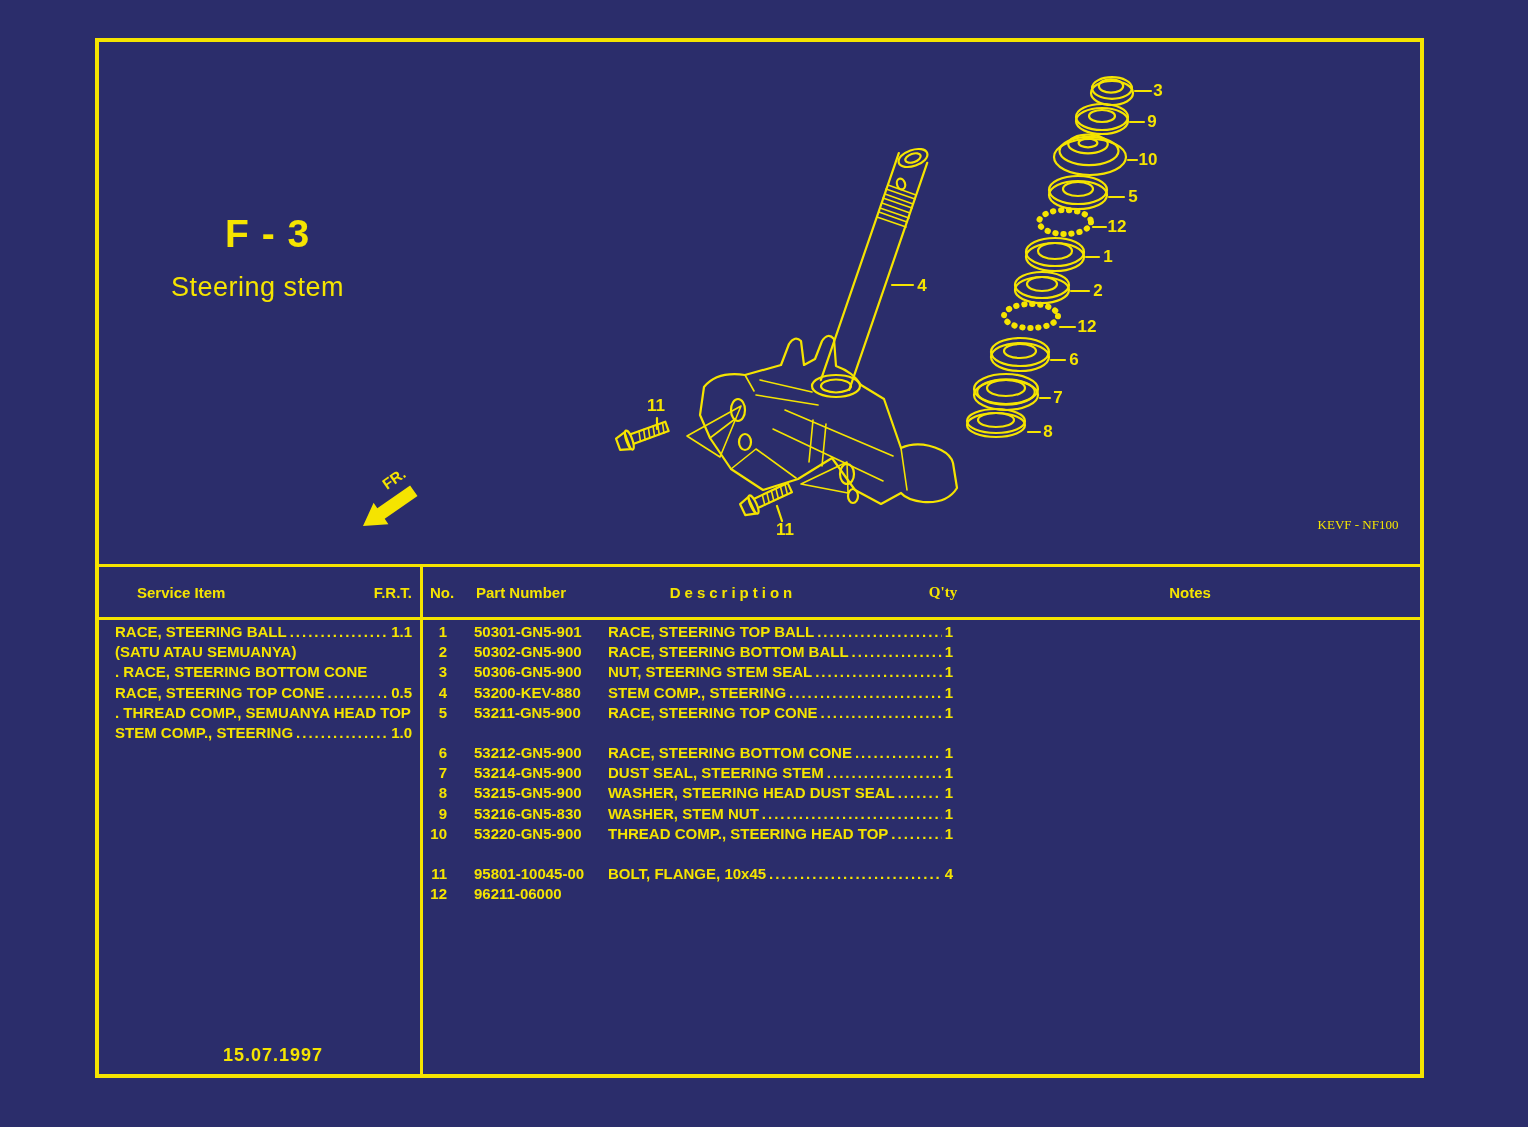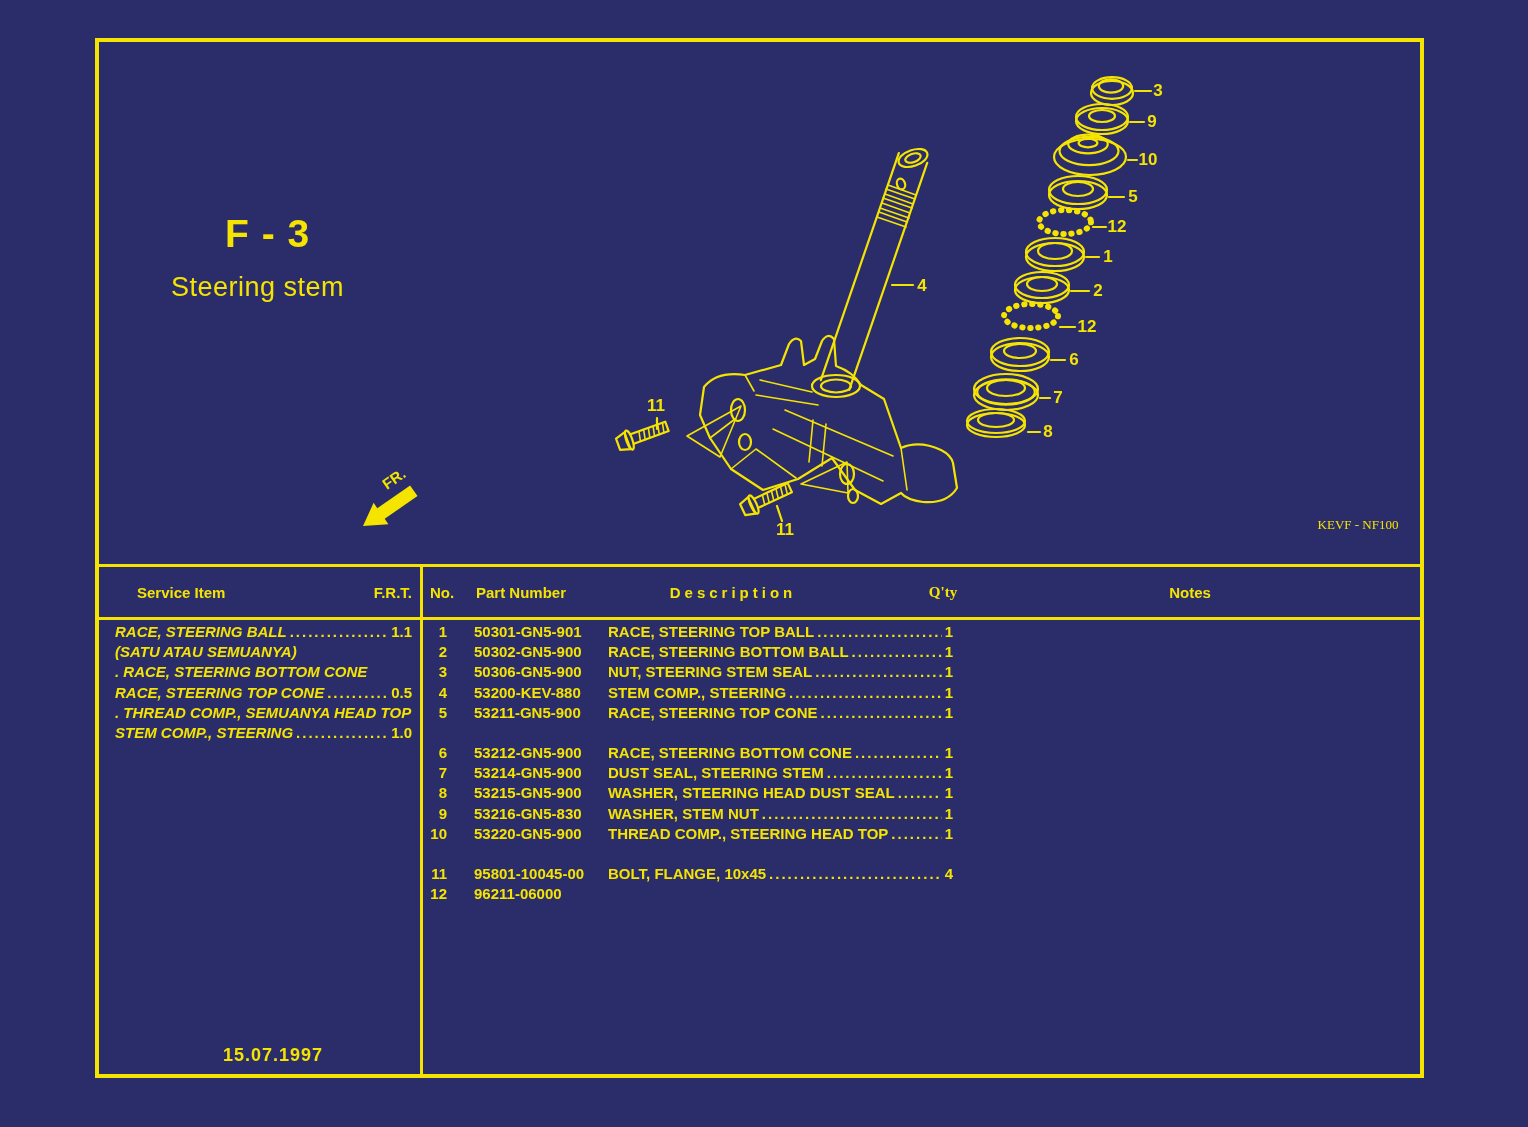--- a/index.html
+++ b/index.html
@@ -26,21 +26,21 @@
   .co-num{font-family:"Liberation Sans",sans-serif;font-size:17px;font-weight:bold;fill:var(--y);stroke:none;}
   .fr-text{font-family:"Liberation Sans",sans-serif;font-size:15px;font-weight:bold;fill:var(--y);stroke:none;}
   .doc-code{font-family:"Liberation Serif",serif;font-size:13px;fill:var(--y);stroke:none;}
 
   .table-area{position:absolute;left:0;right:0;top:510px;bottom:0;border-top:3px solid var(--y);margin-top:12px;}
   .left-panel{position:absolute;left:0;top:0;bottom:0;width:324px;border-right:3px solid var(--y);box-sizing:border-box;}
   .left-header{display:flex;align-items:center;justify-content:space-between;height:50px;
     border-bottom:3px solid var(--y);padding:0 8px 0 38px;font-weight:bold;font-size:15px;}
   .left-rows{padding:2px 8px 0 16px;font-weight:bold;font-size:15px;line-height:20.2px;}
   .srow{display:flex;}
-  .stext{white-space:nowrap;font-style:italic;}
+  .stext{white-space:nowrap;}
   .leader{flex:1 1 auto;overflow:hidden;white-space:nowrap;margin:0 3px;min-width:0;}
   .leader::after{content:".....................................................................................................";letter-spacing:2px;font-weight:bold;}
   .date{position:absolute;left:124px;bottom:8px;font-weight:bold;font-size:18px;letter-spacing:1px;}
 
   .right-panel{position:absolute;left:324px;top:0;right:0;bottom:0;font-weight:bold;font-size:15px;}
   .right-header{position:relative;height:50px;border-bottom:3px solid var(--y);}
   .right-header span{position:absolute;top:50%;transform:translate(-50%,-50%);white-space:nowrap;}
   .h-no{left:19px;} .h-pn{left:98px;} .h-desc{left:310px;letter-spacing:4px;} .h-qty{left:520px;font-family:Liberation Serif, serif;} .h-notes{left:767px;}
   #parts-rows{padding-top:2px;line-height:20.2px;}
   .prow{display:flex;}

